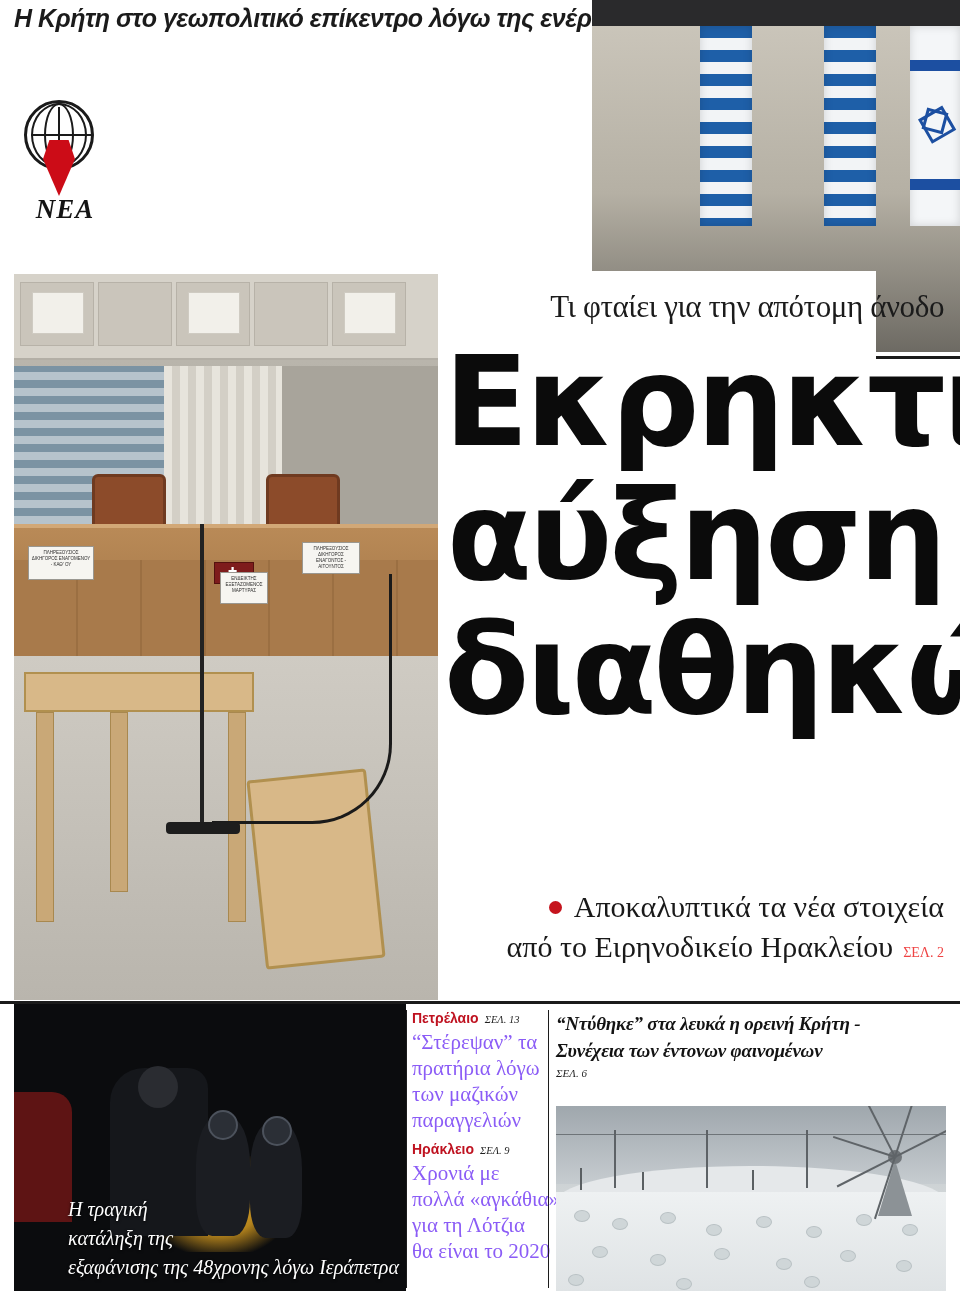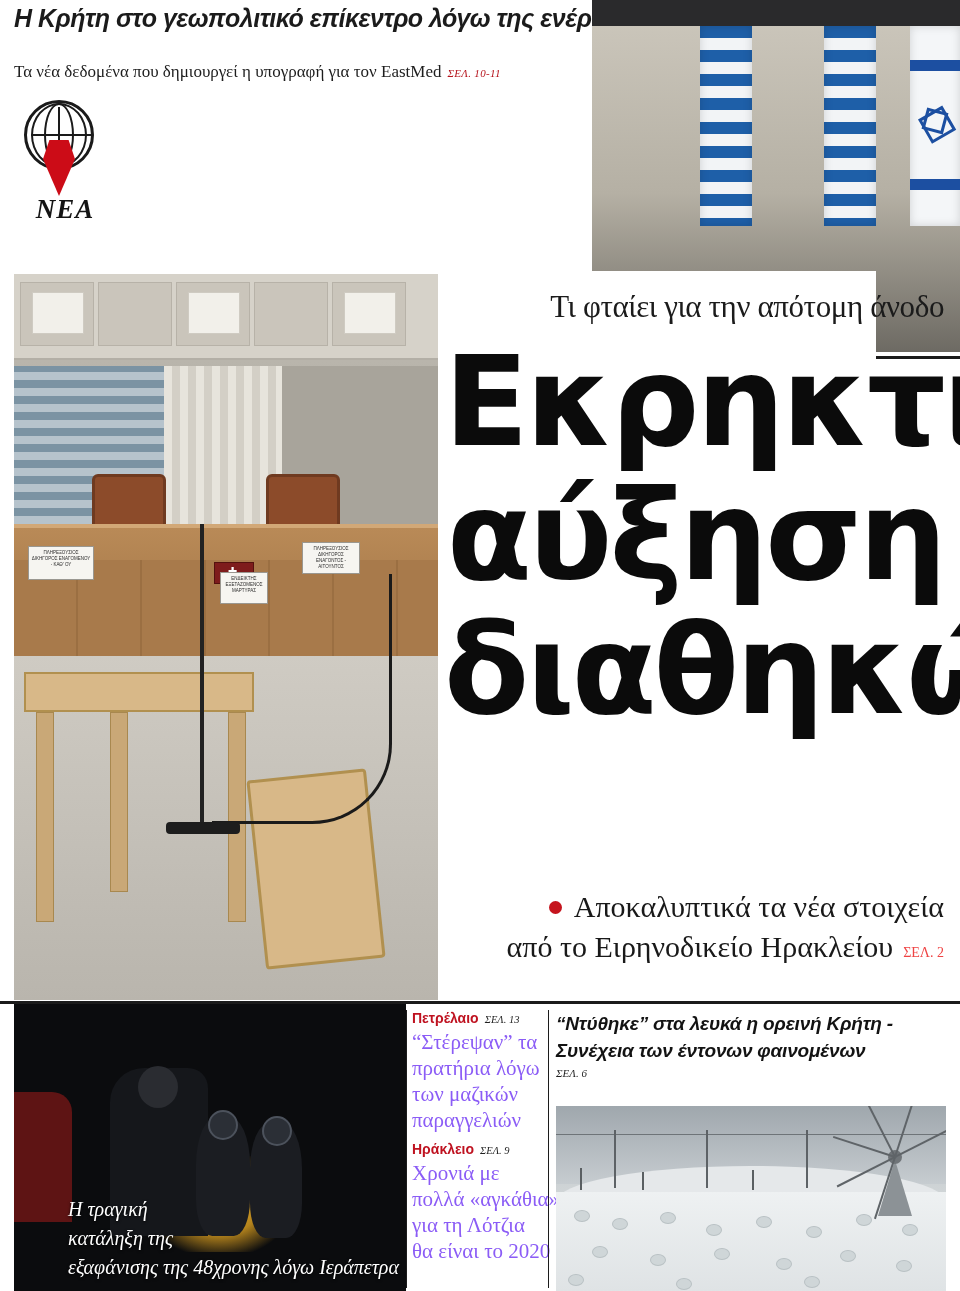--- a/index.html
+++ b/index.html
@@ -468,21 +468,21 @@
   }
   .br-title {
     font-family: "Liberation Sans", sans-serif;
     font-weight: bold;
     font-style: italic;
     font-size: 19px;
     line-height: 27px;
     color: #131313;
     letter-spacing: -.2px;
   }
-  .br-title span { display: block; white-space: nowrap; }
+  .br-title span { display: block; white-space: nowrap; font-family: Liberation Serif, serif; }
   .br-ref {
     margin-top: 3px;
     font-family: "Liberation Serif", serif;
     font-style: italic;
     font-size: 11px;
     color: #1f1f1f;
   }
   .br-photo {
     position: absolute; left: 0; top: 96px;
     width: 390px; height: 185px;
@@ -537,23 +537,20 @@
     position: absolute; width: 2px; background: #5a5f62;
   }
 </style>
 </head>
 <body>
 
 <div class="page">
 
   <div class="top-strip">
     <div class="top-banner-title">Η Κρήτη στο γεωπολιτικό επίκεντρο λόγω της ενέργειας</div>
-    <div class="top-banner-sub">
-      <span>Τα νέα δεδομένα που δημιουργεί η υπογραφή για τον EastMed</span><span class="ref">ΣΕΛ. 10-11</span>
-    </div>
   </div>
 
   <div class="masthead">
 
     <div class="mast-photo">
       <div class="mp-wall"></div>
       <div class="mp-dark-top"></div>
       <div class="mp-flag gr1"></div>
       <div class="mp-flag gr2"></div>
       <div class="mp-flag il"></div>

